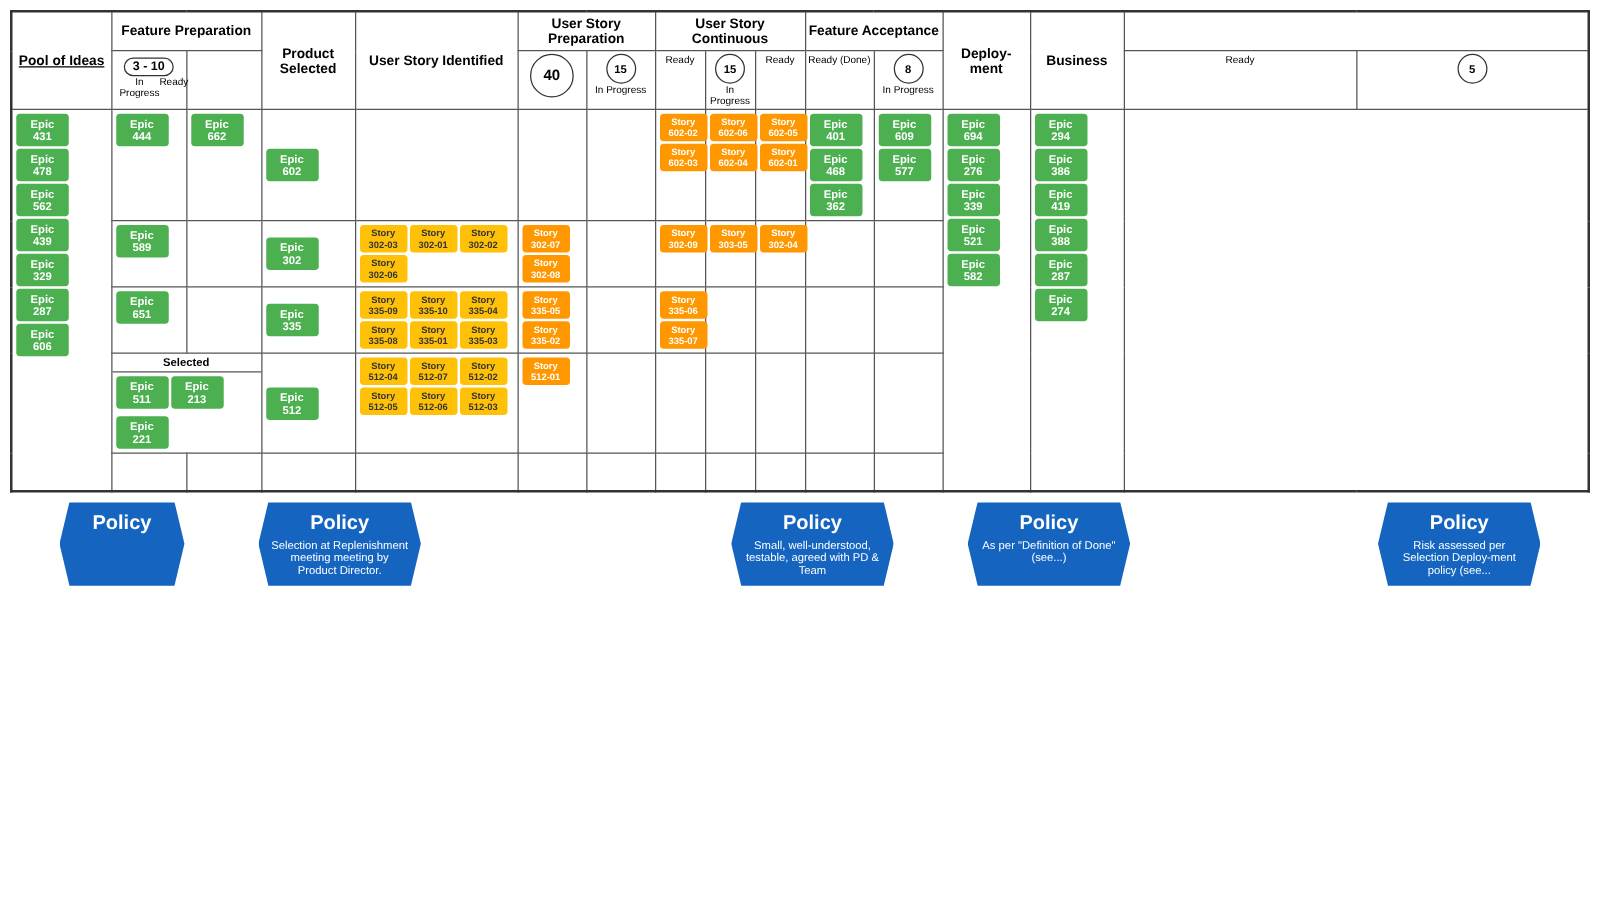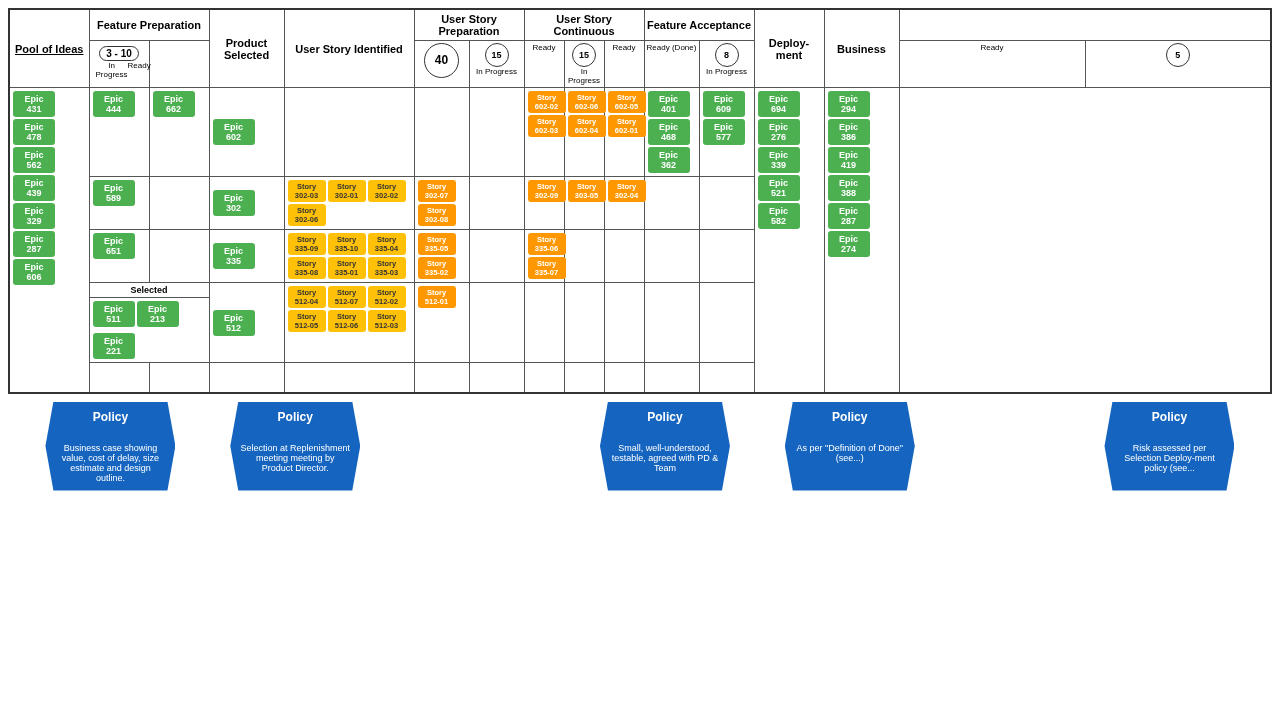--- a/index.html
+++ b/index.html
@@ -113,21 +113,21 @@
       background: #1565c0;
       color: #fff;
       text-align: center;
       padding: 8px 10px;
       font-size: 9px;
       clip-path: polygon(8px 0%, calc(100% - 8px) 0%, 100% 50%, calc(100% - 8px) 100%, 8px 100%, 0% 50%);
       min-width: 100px;
       max-width: 130px;
     }
     
-    .policy-box .policy-title { font-weight: bold; font-size: 12px; margin-bottom: 19px; }
+    .policy-box .policy-title { font-weight: bold; font-size: 16px; margin-bottom: 3px; }
     
     table { table-layout: fixed; }
   </style>
 </head>
 <body>
 
 <div class="main-container">
   <table class="board-table" style="border:2px solid #333;">
 
     <thead>
@@ -424,21 +424,20 @@
         <td></td>
         <td></td>
         <td></td>
       </tr>
     </tbody>
   </table>
 
   <div class="policy-section">
     <div class="policy-box">
       <div class="policy-title">Policy</div>
-      <div>Business case showing value, cost of delay, size estimate and design outline.</div>
     </div>
     <div class="policy-box">
       <div class="policy-title">Policy</div>
       <div>Selection at Replenishment meeting meeting by Product Director.</div>
     </div>
     <div style="width:130px;"></div>
     <div class="policy-box">
       <div class="policy-title">Policy</div>
       <div>Small, well-understood, testable, agreed with PD &amp; Team</div>
     </div>

